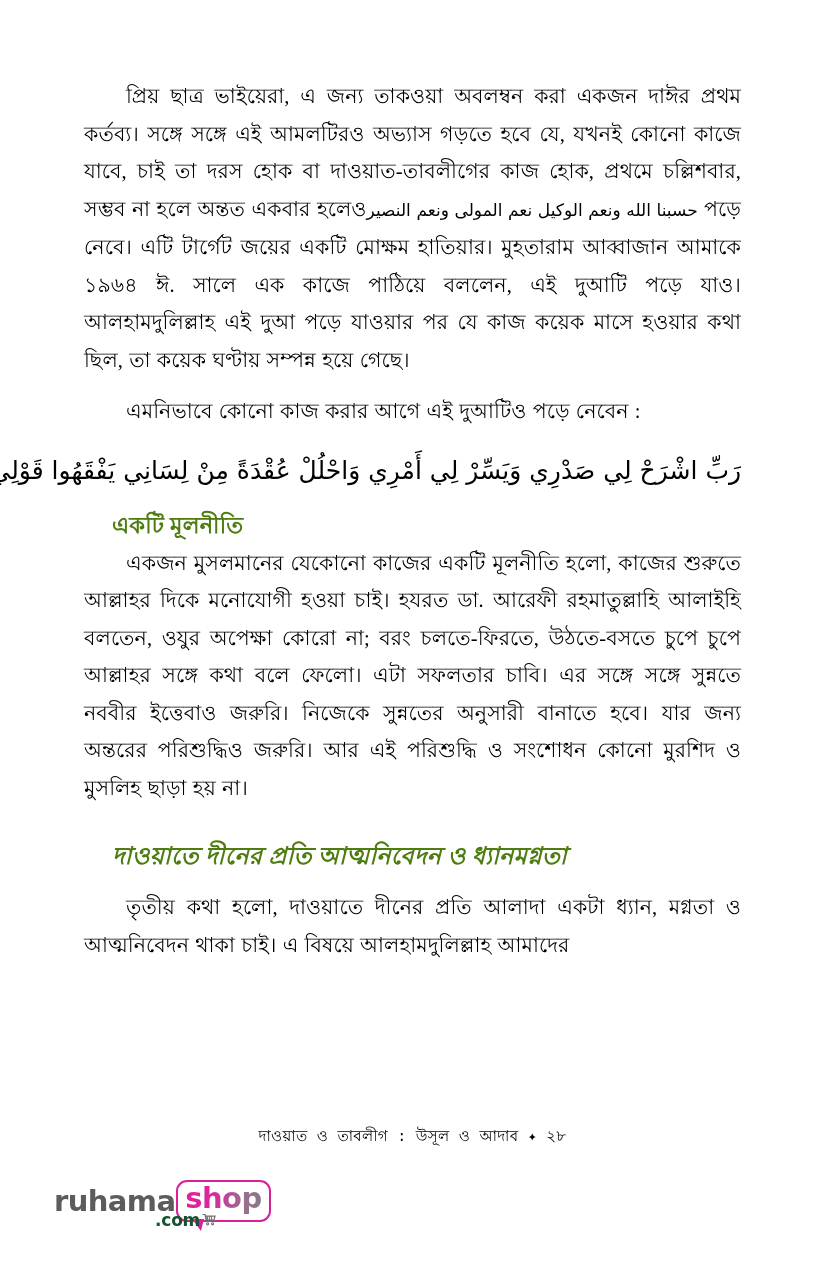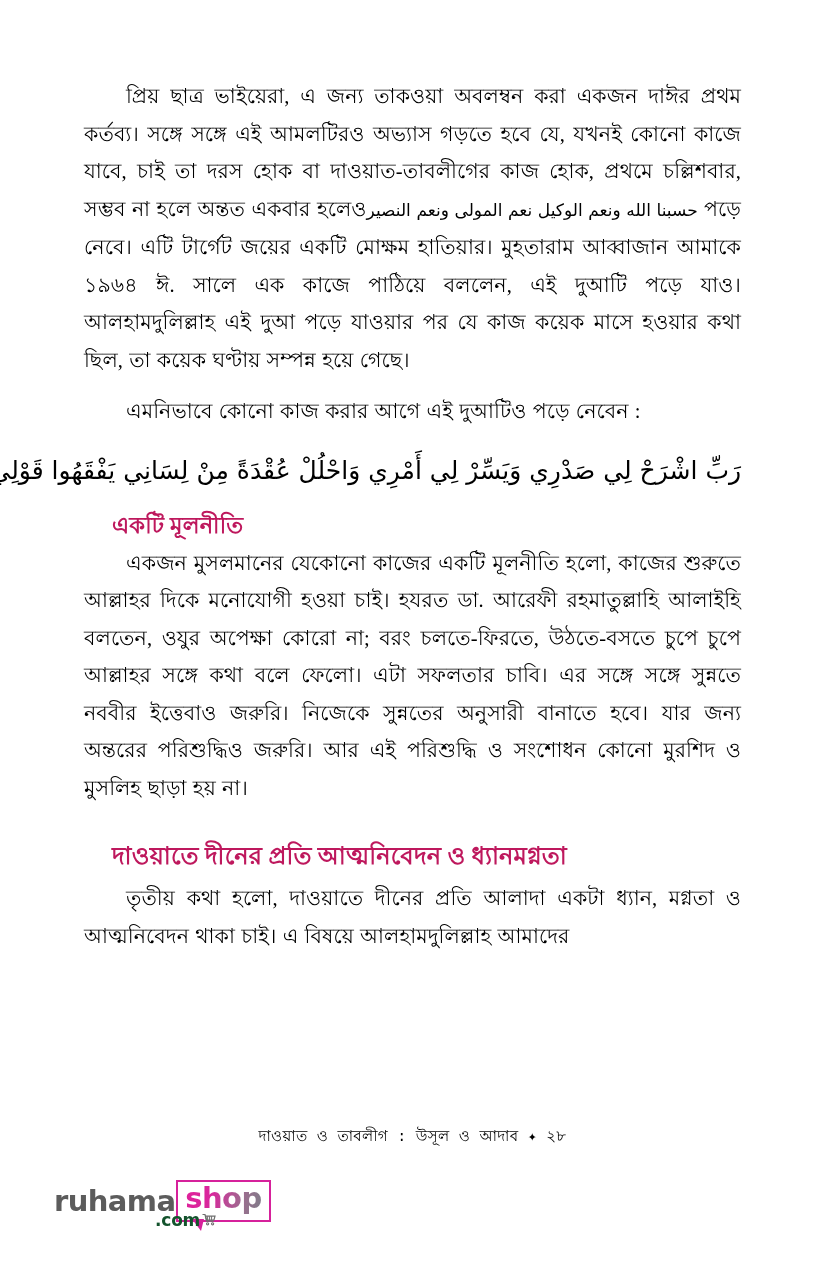--- a/index.html
+++ b/index.html
@@ -67,30 +67,31 @@
     white-space: nowrap;
     letter-spacing: 0.2px;
   }
 
   
   .heading {
     font-family: "Liberation Serif", "DejaVu Serif", serif;
     font-weight: bold;
     font-size: 22.5px;
     line-height: 34px;
-    color: #be185d;
+    color: #4d7c0f;
     margin: 16px 0 2px 0;
     padding-left: 28px;
     letter-spacing: 0.2px;
   }
 
   .heading.h-section {
     font-size: 24px;
     padding-left: 28px;
-    margin: 32px 0 7px 0;
+    margin: 32px 0 16px 0;
+    font-style: italic;
   }
 
   .spacer-sm { height: 14px; }
 
   
   .footer-line {
     position: absolute;
     left: 0;
     right: 0;
     top: 1124px;
@@ -123,21 +124,21 @@
     font-weight: bold;
     color: #5c5c5c;
     letter-spacing: -0.6px;
     line-height: 34px;
     text-align: center;
   }
 
   .logo-bubble {
     position: relative;
     border: 2.5px solid #d6219b;
-    border-radius: 0;
+    border-radius: 11px;
     padding: 1px 7px 2px 7px;
     margin-left: 1px;
     line-height: 30px;
   }
 
   .logo-shop {
     font-family: "DejaVu Sans", "Liberation Sans", sans-serif;
     font-size: 29px;
     font-weight: bold;
     letter-spacing: -0.6px;

